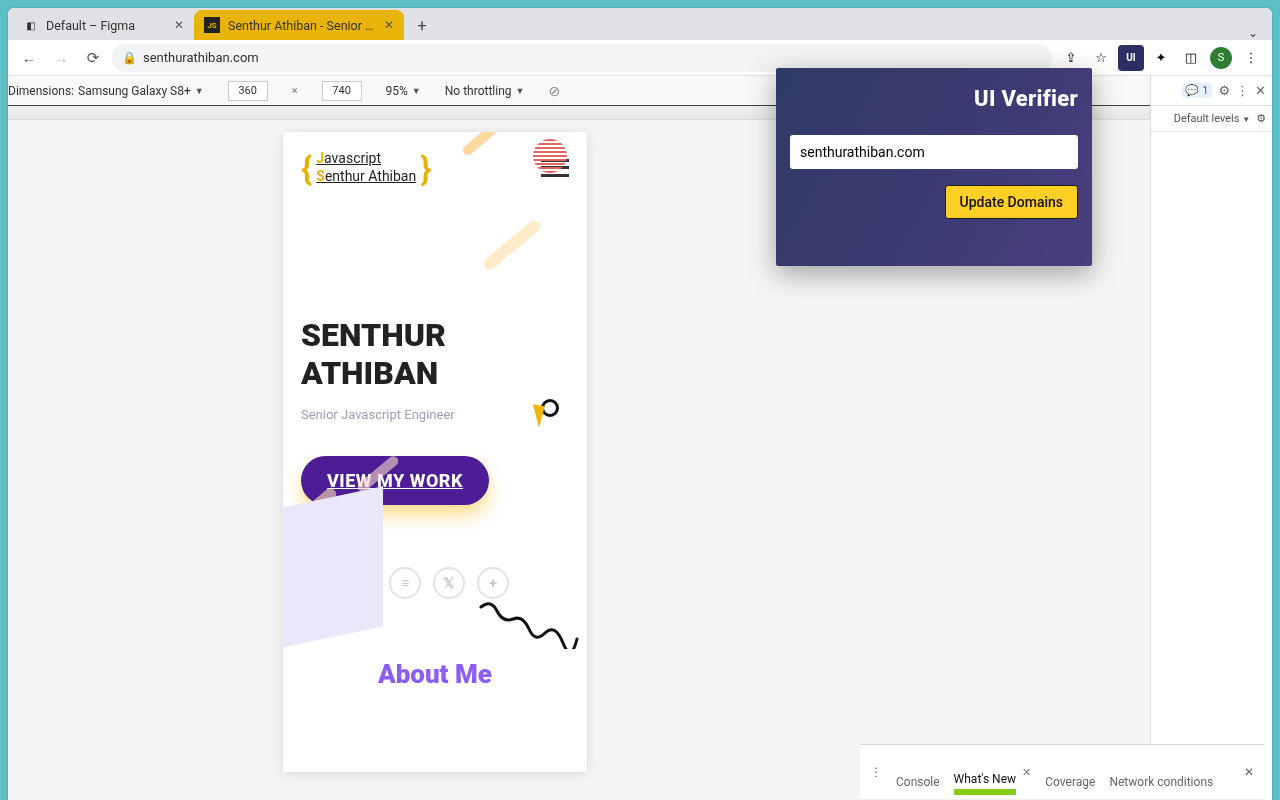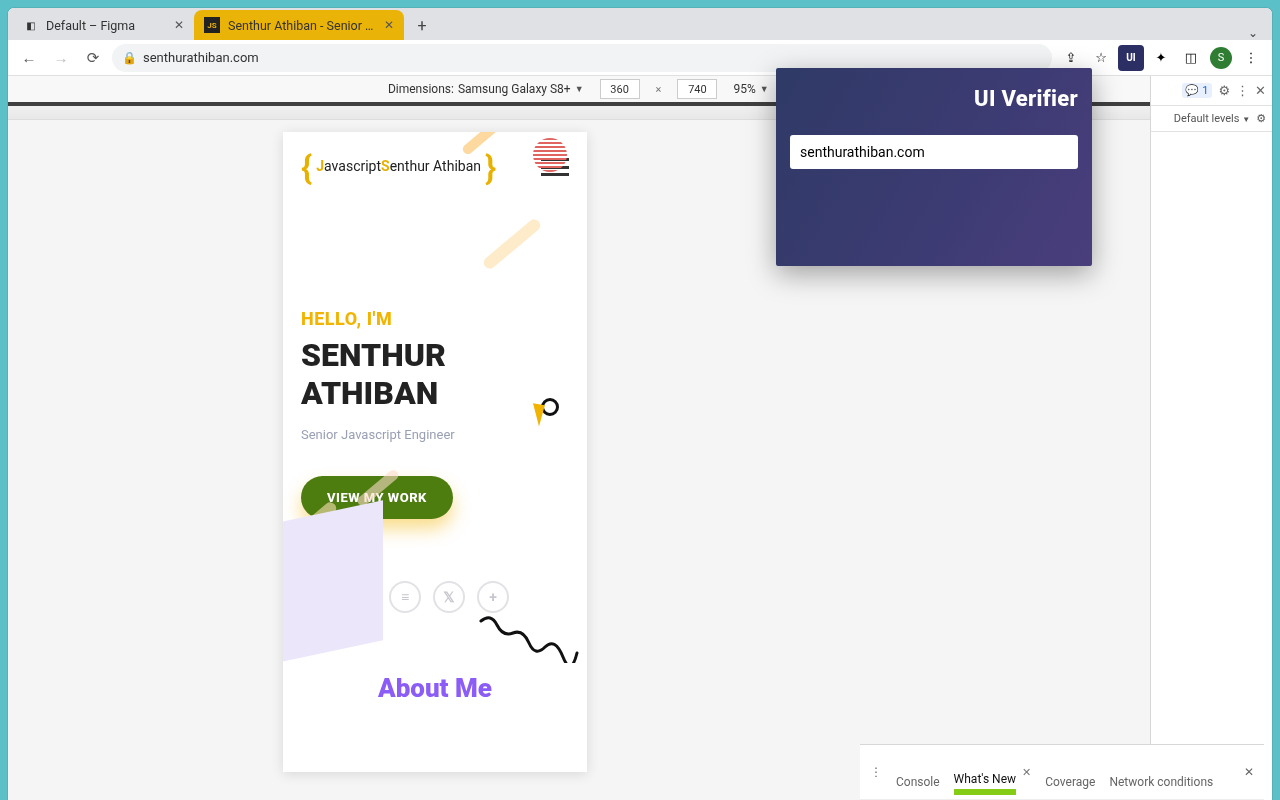--- a/index.html
+++ b/index.html
@@ -29,53 +29,53 @@
   .omnibox { flex:1; height:28px; background:#f1f3f4; border-radius:14px; display:flex; align-items:center; padding:0 10px; gap:6px; font-size:13px; color:#333; }
   .omnibox .lock { color:#5f6368; font-size:12px; }
   .toolicons { display:flex; align-items:center; gap:4px; }
   .toolicons .ext {
     width:26px; height:26px; display:flex; align-items:center; justify-content:center; border-radius:4px; cursor:pointer; font-size:13px;
   }
   .ext.ui { background:#2b2f63; color:#fff; font-weight:700; font-size:10px; }
   .avatar { width:22px; height:22px; border-radius:50%; background:#2e7d32; color:#fff; display:flex; align-items:center; justify-content:center; font-size:11px; }
   
   .devbar {
-    height:30px; background:#f8f8f8; border-bottom:4px solid #404040;
-    display:flex; align-items:center; justify-content:center; gap:16px;
+    height:30px; background:#f8f8f8; border-bottom:1px solid #404040;
+    display:flex; align-items:center; gap:24px;
     font-size:12px; color:#333;
   }
   .devbar .sel { display:inline-flex; align-items:center; gap:4px; }
   .devbar .arrow { font-size:9px; color:#555; }
   .numbox { width:40px; height:20px; border:1px solid #ccc; background:#fff; display:inline-flex; align-items:center; justify-content:center; font-size:11px; }
   .devbar .times { color:#777; font-size:11px; }
   .devbar .rot { font-size:14px; color:#888; }
   .devbar .menu { position:absolute; right:14px; font-size:16px; color:#666; }
   
   .stage { position:absolute; top:98px; left:0; right:0; bottom:0; background:#f5f5f5; }
   .ruler-h { position:absolute; top:0; left:0; right:0; height:14px; background:linear-gradient(#f0f0f0,#e8e8e8); border-bottom:1px solid #ddd; }
   
   .device {
     position:absolute; left:275px; top:26px; width:304px; height:640px; background:#fff;
     box-shadow:0 2px 12px rgba(0,0,0,.12); overflow:hidden;
   }
   .site-header { display:flex; align-items:center; justify-content:space-between; padding:18px 18px 14px; }
   .logo { font-family:ui-monospace,Menlo,Consolas,monospace; font-size:14px; color:#222; display:flex; align-items:center; }
   .brace { color:#e8b100; font-size:34px; font-weight:600; line-height:1; }
-  .logo-txt { display:flex; flex-direction:row; line-height:1.25; padding:0 4px; }
+  .logo-txt { display:flex; flex-direction:column; line-height:1.25; padding:0 4px;text-decoration:underline; }
   .logo-txt span:first-child::first-letter,
   .logo-txt span:last-child::first-letter { color:#e8b100; font-weight:700; }
   .burger { width:28px; height:18px; display:flex; flex-direction:column; justify-content:space-between; cursor:pointer; }
   .burger span { height:3px; background:#333; display:block; }
   .hero { padding:110px 18px 20px; position:relative; }
   .hero .eyebrow { color:#f1b400; font-weight:800; letter-spacing:0.5px; font-size:18px; }
   .hero .name { font-weight:900; font-size:32px; color:#222; line-height:1.18; margin-top:8px; }
   .hero .role { color:#9aa0b4; font-size:13px; margin-top:14px; }
   .cta {
-    margin-top:34px; display:inline-block; background:#4d7c0f; color:#fff; font-weight:800;
-    font-size:13px; letter-spacing:.5px; padding:14px 26px; border-radius:26px; box-shadow:0 10px 18px rgba(241,180,0,.45);
+    margin-top:34px; display:inline-block; background:#4c1d95; color:#fff; font-weight:800;
+    font-size:18px; letter-spacing:.5px; padding:14px 26px; border-radius:26px; box-shadow:0 10px 18px rgba(241,180,0,.45);text-decoration:underline;
   }
   .socials { display:flex; gap:12px; margin-top:62px; }
   .soc {
     width:32px; height:32px; border:2px solid #e2e2e6; border-radius:50%;
     display:flex; align-items:center; justify-content:center; color:#c7c7cf; font-size:14px; cursor:pointer; font-weight:700;
   }
   .about { text-align:center; font-weight:900; font-size:26px; color:#8b5cf6; margin-top:60px; }
   
   .deco { position:absolute; pointer-events:none; }
   .deco.stripe-circle { right:20px; top:-60px; width:34px; height:34px; border-radius:50%;
@@ -216,21 +216,20 @@
         <div class="deco diag2"></div>
         <div class="deco ring"></div>
         <div class="deco tri"></div>
         <div class="deco diag3"></div>
         <div class="deco diag4"></div>
         <div class="deco purple"></div>
         <svg class="deco squig" viewBox="0 0 100 50">
             <path d="M2 8 Q 12 0 18 12 T 34 20 T 50 30 T 66 34 T 84 44 T 98 40" fill="none" stroke="#111" stroke-width="3" stroke-linecap="round"></path>
           </svg>
 
-        <div class="eyebrow">HELLO, I'M</div>
         <div class="name">
           <div>SENTHUR</div>
           <div>ATHIBAN</div>
         </div>
         <div class="role">Senior Javascript Engineer</div>
         <a class="cta">VIEW MY WORK</a>
 
         <div class="socials">
           <span class="soc">in</span>
           <span class="soc" style="font-family:serif;">M</span>
@@ -267,13 +266,14 @@
       <span class="dtab">Network conditions</span>
       <span class="dtr-x">✕</span>
     </div>
   </div>
 
 </div>
 
 <div class="popup">
   <h2>UI Verifier</h2>
   <input type="text" value="senthurathiban.com" style="">
+  <button>Update Domains</button>
 </div>
 
 </body></html>

